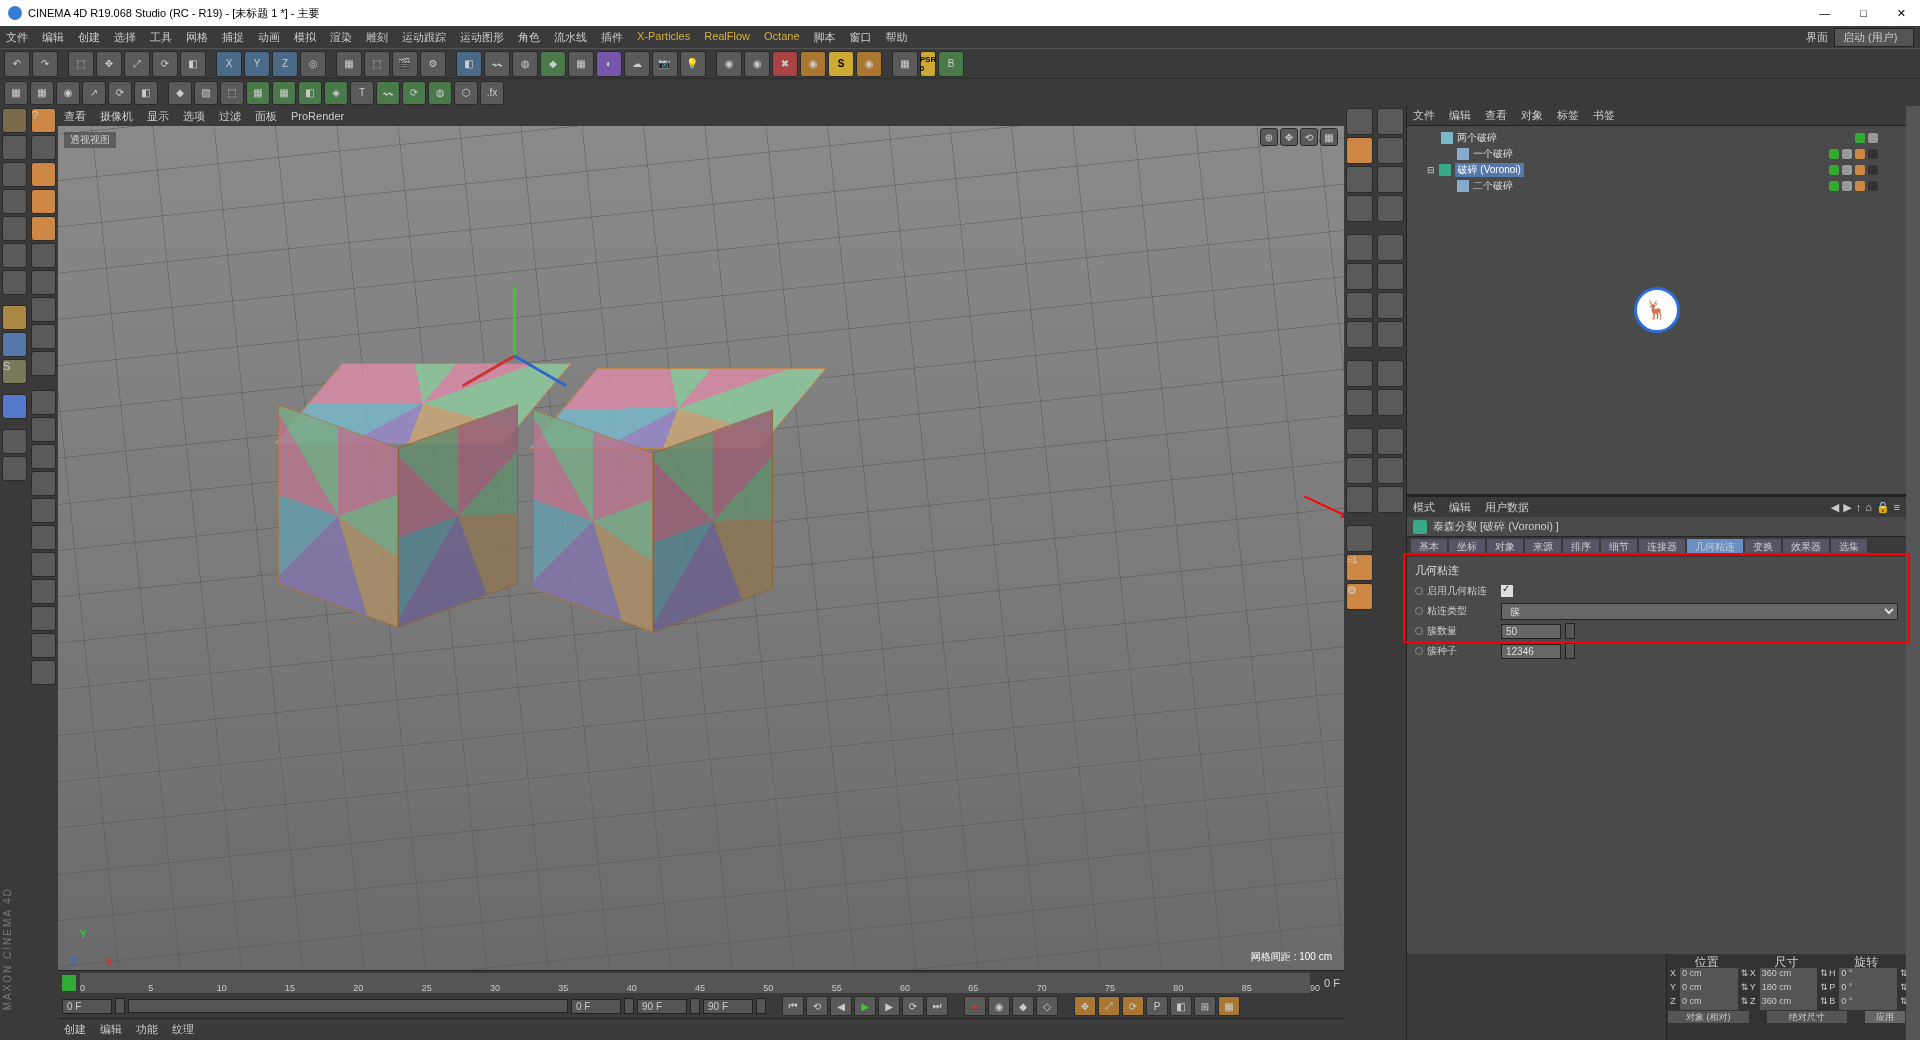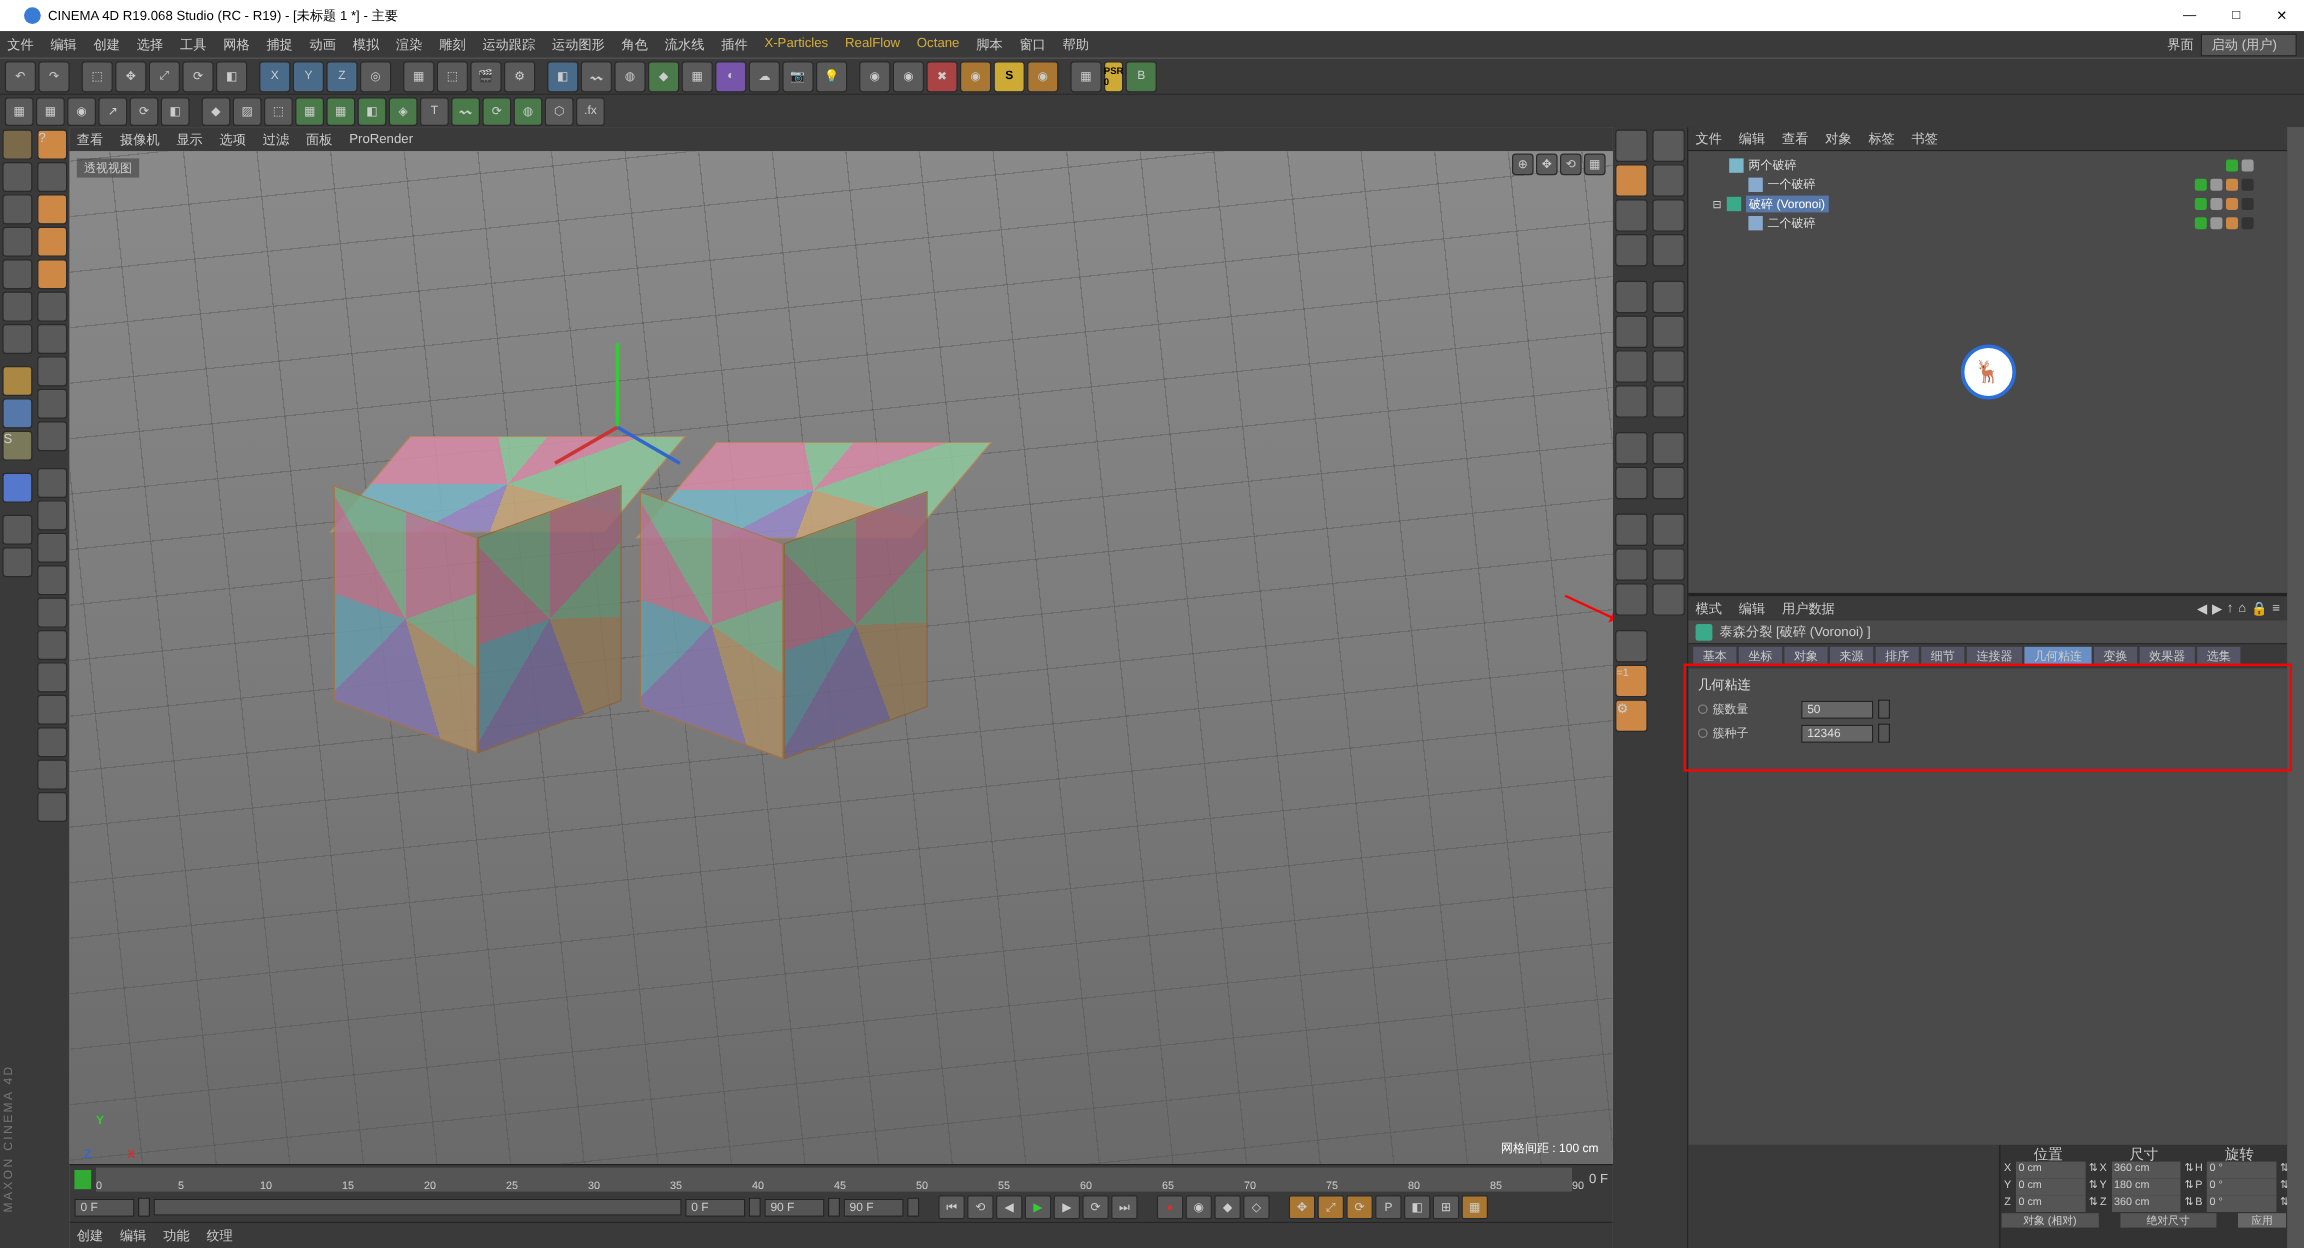--- a/index.html
+++ b/index.html
@@ -1,18 +1,18 @@
 <!DOCTYPE html>
 <html><head>
 <meta charset="utf-8">
 <style>
 * { margin: 0; padding: 0; box-sizing: border-box; font-family: "Microsoft YaHei", sans-serif; font-size: 11px; }
 body { background: #4a4a4a; color: #ccc; width: 1920px; height: 1040px; overflow: hidden; }
 .titlebar { height: 26px; background: #fff; color: #000; display: flex; align-items: center; padding: 0 8px; justify-content: space-between; }
-.titlebar .left { display: flex; align-items: center; gap: 6px; margin-left: 12px; }
+.titlebar .left { display: flex; align-items: center; gap: 6px; }
 .titlebar .ticon { width: 14px; height: 14px; background: #3a7bd5; border-radius: 50%; }
 .titlebar .winctl { display: flex; gap: 18px; }
 .titlebar .winctl span { cursor: pointer; padding: 0 6px; }
 .menubar { height: 22px; background: #3a3a3a; display: flex; align-items: center; padding: 0 6px; gap: 14px; color: #ccc; justify-content: space-between; }
 .menubar .mleft { display: flex; gap: 14px; }
 .menubar .mleft span { cursor: pointer; }
 .menubar .mright { display: flex; gap: 6px; align-items: center; }
 .menubar .mright .layoutsel { background: #555; padding: 1px 8px; border: 1px solid #222; min-width: 80px; }
 .hl-y { color: #d4af37; }
 .toolbar1 { height: 30px; background: #3a3a3a; border-top: 1px solid #555; display: flex; align-items: center; padding: 0 4px; gap: 2px; }
@@ -529,20 +529,30 @@
           <div class="tab act">几何粘连</div>
           <div class="tab">变换</div>
           <div class="tab">效果器</div>
           <div class="tab">选集</div>
         </div>
       <div class="attrbody">
         <div class="section">几何粘连</div>
         <div id="attr-params">
             <div class="prow">
               <span class="dot"></span>
+              <label>启用几何粘连</label>
+              <span class="cbx on"></span>
+            </div>
+            <div class="prow">
+              <span class="dot"></span>
+              <label>粘连类型</label>
+              <select class="full"><option>簇</option></select>
+            </div>
+            <div class="prow">
+              <span class="dot"></span>
               <label>簇数量</label>
               <input class="num" value="50" style="">
               <span class="spinner"></span>
             </div>
             <div class="prow">
               <span class="dot"></span>
               <label>簇种子</label>
               <input class="num" value="12346" style="">
               <span class="spinner"></span>
             </div>

